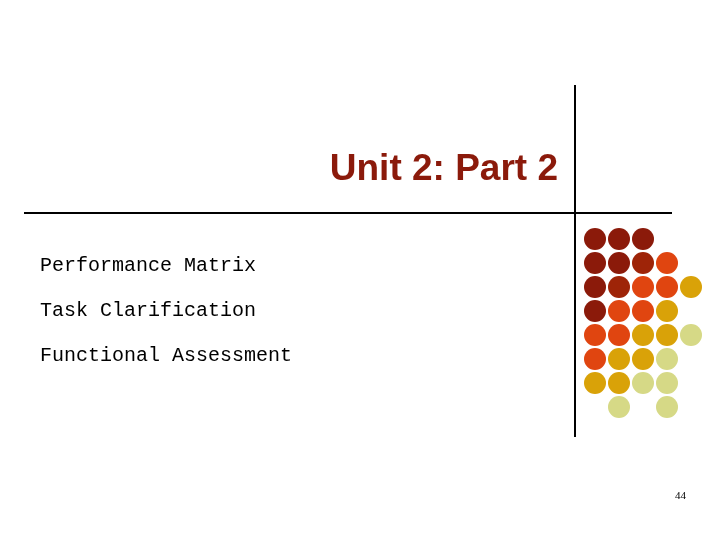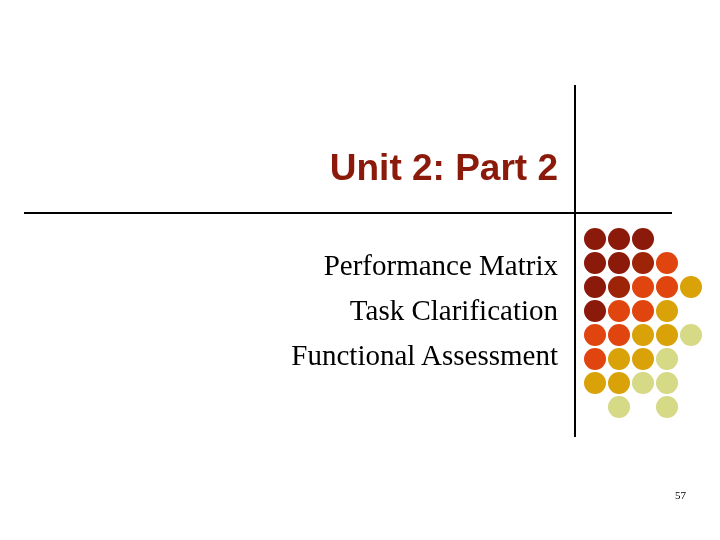--- a/index.html
+++ b/index.html
@@ -57,23 +57,22 @@
     letter-spacing: 0px;
     white-space: nowrap;
   }
 
   
   .slide-body {
     position: absolute;
     left: 40px;
     top: 243px;
     width: 518px;
-    text-align: right;
-    font-family: Liberation Serif, serif;
-    font-size: 29px;
+    font-family: Liberation Mono, monospace;
+    font-size: 20px;
     line-height: 45px;
     color: #000000;
   }
   .slide-body .body-line {
     display: block;
     white-space: nowrap;
   }
 
   
   .page-number {
@@ -145,15 +144,15 @@
       <div class="dot" style="left: 48px; top: 120px; background: rgb(217, 162, 8);"></div>
       <div class="dot" style="left: 72px; top: 120px; background: rgb(214, 217, 134);"></div>
       <div class="dot" style="left: 0px; top: 144px; background: rgb(217, 162, 8);"></div>
       <div class="dot" style="left: 24px; top: 144px; background: rgb(217, 162, 8);"></div>
       <div class="dot" style="left: 48px; top: 144px; background: rgb(214, 217, 134);"></div>
       <div class="dot" style="left: 72px; top: 144px; background: rgb(214, 217, 134);"></div>
       <div class="dot" style="left: 24px; top: 168px; background: rgb(214, 217, 134);"></div>
       <div class="dot" style="left: 72px; top: 168px; background: rgb(214, 217, 134);"></div>
     </div>
 
-  <div class="page-number">57</div>
+  <div class="page-number">44</div>
 
 </div>
 
 </body></html>

